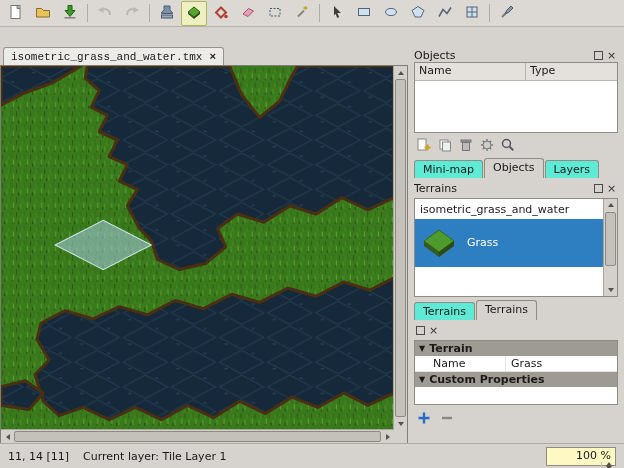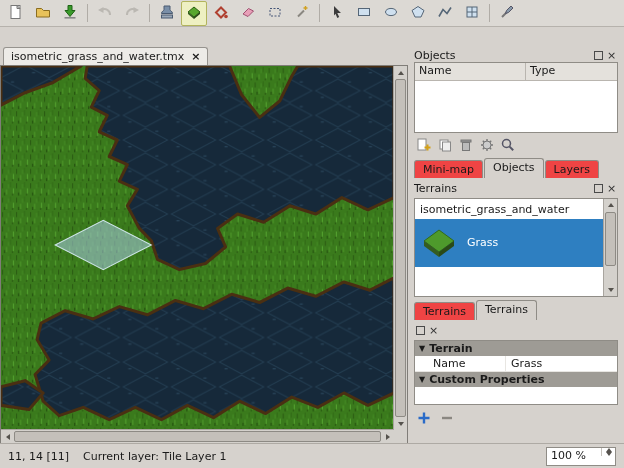--- a/index.html
+++ b/index.html
@@ -12,21 +12,21 @@
 
   
   .toolbar{height:26px;display:flex;align-items:center;gap:1px;padding:0 3px;background:#dcd9d4;border-bottom:1px solid #b6b2ac;}
   .tbtn{width:24px;height:23px;display:flex;align-items:center;justify-content:center;border:1px solid transparent;border-radius:2px;}
   .tbtn.active{background:#eef0c2;border:1px solid #b2b45e;}
   .tbtn.disabled{opacity:.4;}
   .tsep{width:1px;height:18px;background:#b0aca6;margin:0 3px;}
 
   
   .main{position:absolute;top:46px;left:0;right:0;bottom:24px;display:flex;}
-  .left{width:408px;display:flex;flex-direction:column;}
+  .left{width:408px;display:flex;flex-direction:column;font-family:Liberation Mono, monospace;}
   .tabbar{height:19px;display:flex;align-items:flex-end;padding-left:3px;}
   .doc-tab{display:flex;align-items:center;gap:7px;height:17px;padding:0 7px;background:#edebe7;
            border:1px solid #96938e;border-bottom:none;border-radius:3px 3px 0 0;}
   .doc-tab .close{font-weight:bold;}
 
   .canvas-wrap{flex:1;position:relative;border:1px solid #807d78;background:#fff;}
   .map-area{position:absolute;left:0;top:0;right:13px;bottom:13px;overflow:hidden;}
   .map-area svg{display:block;width:100%;height:100%;}
   .vscroll{position:absolute;top:0;right:0;width:13px;bottom:13px;background:#d4d1cc;border-left:1px solid #a9a59f;}
   .hscroll{position:absolute;left:0;bottom:0;height:13px;right:13px;background:#d4d1cc;border-top:1px solid #a9a59f;}
@@ -47,21 +47,21 @@
   .float-glyph{width:7px;height:7px;border:1px solid #4a4a4a;display:block;}
   .whitebox{background:#fff;border:1px solid #8f8c86;}
   .list-header{display:flex;height:17px;background:#e4e1dc;border-bottom:1px solid #b9b5af;}
   .list-header .col{padding:1px 4px 0;border-right:1px solid #b9b5af;box-sizing:border-box;}
   .obj-list{height:76px;display:flex;flex-direction:column;}
   .obj-body{flex:1;}
   .obj-tools{height:22px;display:flex;align-items:center;gap:2px;padding:2px 0 0;}
   .sbtn{width:19px;height:19px;display:flex;align-items:center;justify-content:center;}
 
   .tabs-row{display:flex;margin-top:3px;align-items:flex-end;height:20px;}
-  .dtab{padding:2px 8px 2px;background:#ef4444;border:1px solid #8f8c86;border-bottom:none;
+  .dtab{padding:2px 8px 2px;background:#5eead4;border:1px solid #8f8c86;border-bottom:none;
         border-radius:3px 3px 0 0;margin-right:1px;}
   .dtab.active{background:#d6d2cd;padding-bottom:4px;}
 
   .terrain-box{height:108px;position:relative;overflow:hidden;margin-top:2px;}
   .tileset-name{font-weight:normal;padding:4px 5px 3px;}
   .terrain-row{height:48px;display:flex;align-items:center;gap:9px;padding-left:5px;margin-right:13px;}
   .terrain-row.selected{background:#2e7fc1;color:#fff;}
   .tscroll{position:absolute;right:0;top:0;bottom:0;width:13px;background:#d4d1cc;border-left:1px solid #a9a59f;}
   .tthumb{position:absolute;left:1px;right:1px;top:13px;height:52px;background:#c4c0ba;border:1px solid #8d8a84;border-radius:2px;}
 
@@ -71,21 +71,21 @@
   .group-row{height:15px;background:#9e9b95;display:flex;align-items:center;gap:4px;padding-left:4px;font-weight:bold;}
   .group-row .exp{font-size:8px;}
   .prop-row{height:15px;display:flex;border-bottom:1px solid #e8e6e2;}
   .prop-row .pcell{width:45%;padding:1px 3px 0 18px;border-right:1px solid #e8e6e2;box-sizing:border-box;}
   .prop-row .vcell{flex:1;padding:1px 5px 0;}
   .prop-tools{height:22px;display:flex;gap:4px;align-items:center;padding-top:3px;}
 
   
   .statusbar{position:absolute;left:0;right:0;bottom:0;height:24px;background:#d6d2cd;border-top:1px solid #aeaaa4;
              display:flex;align-items:center;padding:0 8px;gap:14px;}
-  .zoom{margin-left:auto;width:68px;height:17px;background:#ffffff;border:1px solid #8f8c86;display:flex;align-items:flex-start;}
+  .zoom{margin-left:auto;width:68px;height:17px;background:#fef9c3;border:1px solid #8f8c86;display:flex;align-items:flex-end;flex-direction:column;}
   .zoom .zval{flex:1;padding:1px 4px 0;}
   .zoom .spin{width:13px;border-left:1px solid #c5c2bc;display:flex;flex-direction:column;}
   .zoom .spin > div{flex:1;display:flex;align-items:center;justify-content:center;}
 </style>
 </head>
 <body>
 
 <div class="window">
 
 

